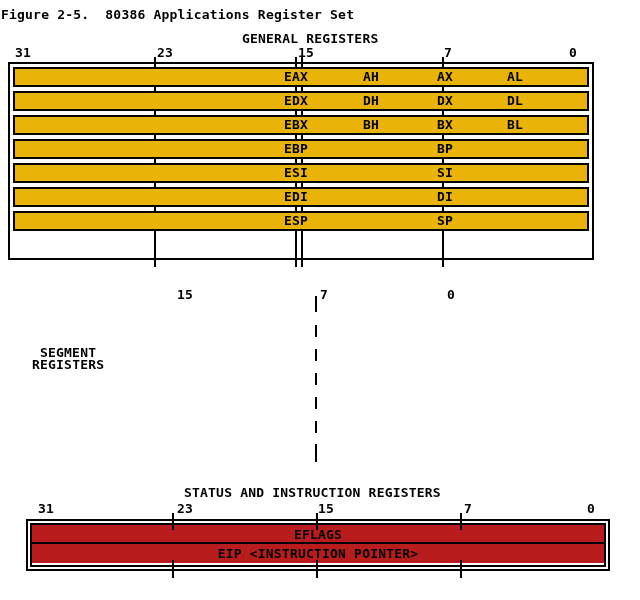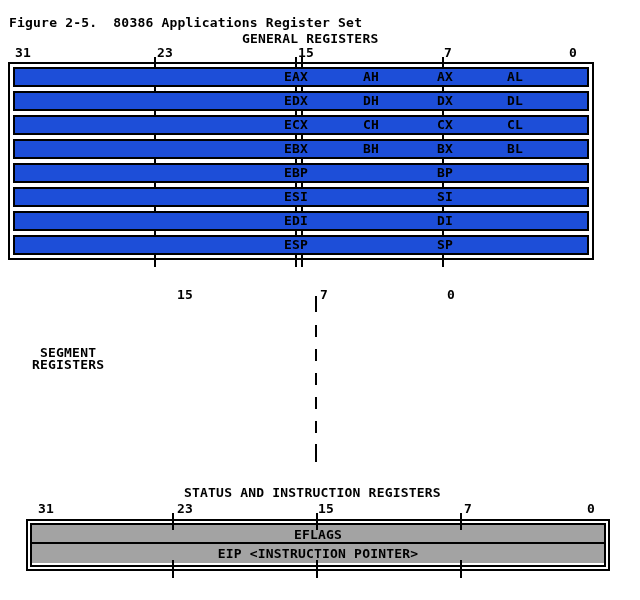--- a/index.html
+++ b/index.html
@@ -9,50 +9,50 @@
     font-family:"DejaVu Sans Mono", monospace; font-weight:bold; font-size:13px;
     letter-spacing:0.2px; overflow:hidden;
   }
   .txt { position:absolute; white-space:pre; line-height:13px; }
   .vline { position:absolute; width:2px; background:#000; z-index:0; }
   .tick  { position:absolute; width:2px; background:#000; z-index:3; }
 
   
   .gr-box { position:absolute; left:8px; top:62px; width:586px; height:198px;
             border:2px solid #000; padding:3px; z-index:1; background:transparent; }
-  .gr-row { position:relative; height:20px; border:2px solid #000; background:#1d4ed8;
+  .gr-row { position:relative; height:20px; border:2px solid #000; background:#eab308;
             margin-bottom:4px; }
   .gr-row:last-child { margin-bottom:0; }
   .gr-row span { position:absolute; top:0; line-height:16px; white-space:pre; }
   .c32 { left:241px; width:52px; text-align:right; }
   .ch8 { left:348px; }
   .cx16 { left:422px; }
   .cl8 { left:492px; }
 
   
   .seg-box { position:absolute; left:166px; top:302px; width:298px; height:154px;
              border:2px solid #000; padding:2px; z-index:1; }
   .seg-inner { border:2px solid #000; height:100%; }
   .seg-row { height:22px; line-height:22px; text-align:center; background:#fff;
              border-bottom:2px solid #000; white-space:pre; }
   .seg-row:last-child { border-bottom:none; }
 
   
   .st-box { position:absolute; left:26px; top:519px; width:584px; height:52px;
             border:2px solid #000; padding:2px; z-index:1; }
   .st-inner { border:2px solid #000; height:100%; }
-  .st-row { height:19px; line-height:19px; text-align:center; background:#a3a3a3; white-space:pre; }
+  .st-row { height:19px; line-height:19px; text-align:center; background:#b91c1c; white-space:pre; }
   .st-row.first { border-bottom:2px solid #000; }
 </style>
 </head>
 <body>
 
 <div class="canvas">
 
-  <div class="txt" style="left:1px; top:16px;margin-left:8px;">Figure 2-5.  80386 Applications Register Set</div>
+  <div class="txt" style="left:1px; top:8px;">Figure 2-5.  80386 Applications Register Set</div>
 
   <div class="txt" style="left:242px; top:22px;margin-top:10px;">GENERAL REGISTERS</div>
 
   <div class="txt" style="left:15px;  top:46px;">31</div>
   <div class="txt" style="left:157px; top:46px;">23</div>
   <div class="txt" style="left:298px; top:46px;">15</div>
   <div class="txt" style="left:444px; top:46px;">7</div>
   <div class="txt" style="left:569px; top:46px;">0</div>
 
   <div class="vline" style="left:154px; top:57px; height:210px;"></div>
@@ -65,26 +65,20 @@
       <span class="c32">EAX</span>
       <span class="ch8">AH</span>
       <span class="cx16">AX</span>
       <span class="cl8">AL</span>
     </div>
     <div class="gr-row">
       <span class="c32">EDX</span>
       <span class="ch8">DH</span>
       <span class="cx16">DX</span>
       <span class="cl8">DL</span>
-    </div>
-    <div class="gr-row">
-      <span class="c32">ECX</span>
-      <span class="ch8">CH</span>
-      <span class="cx16">CX</span>
-      <span class="cl8">CL</span>
     </div>
     <div class="gr-row">
       <span class="c32">EBX</span>
       <span class="ch8">BH</span>
       <span class="cx16">BX</span>
       <span class="cl8">BL</span>
     </div>
     <div class="gr-row">
       <span class="c32">EBP</span>
       <span class="cx16">BP</span>

